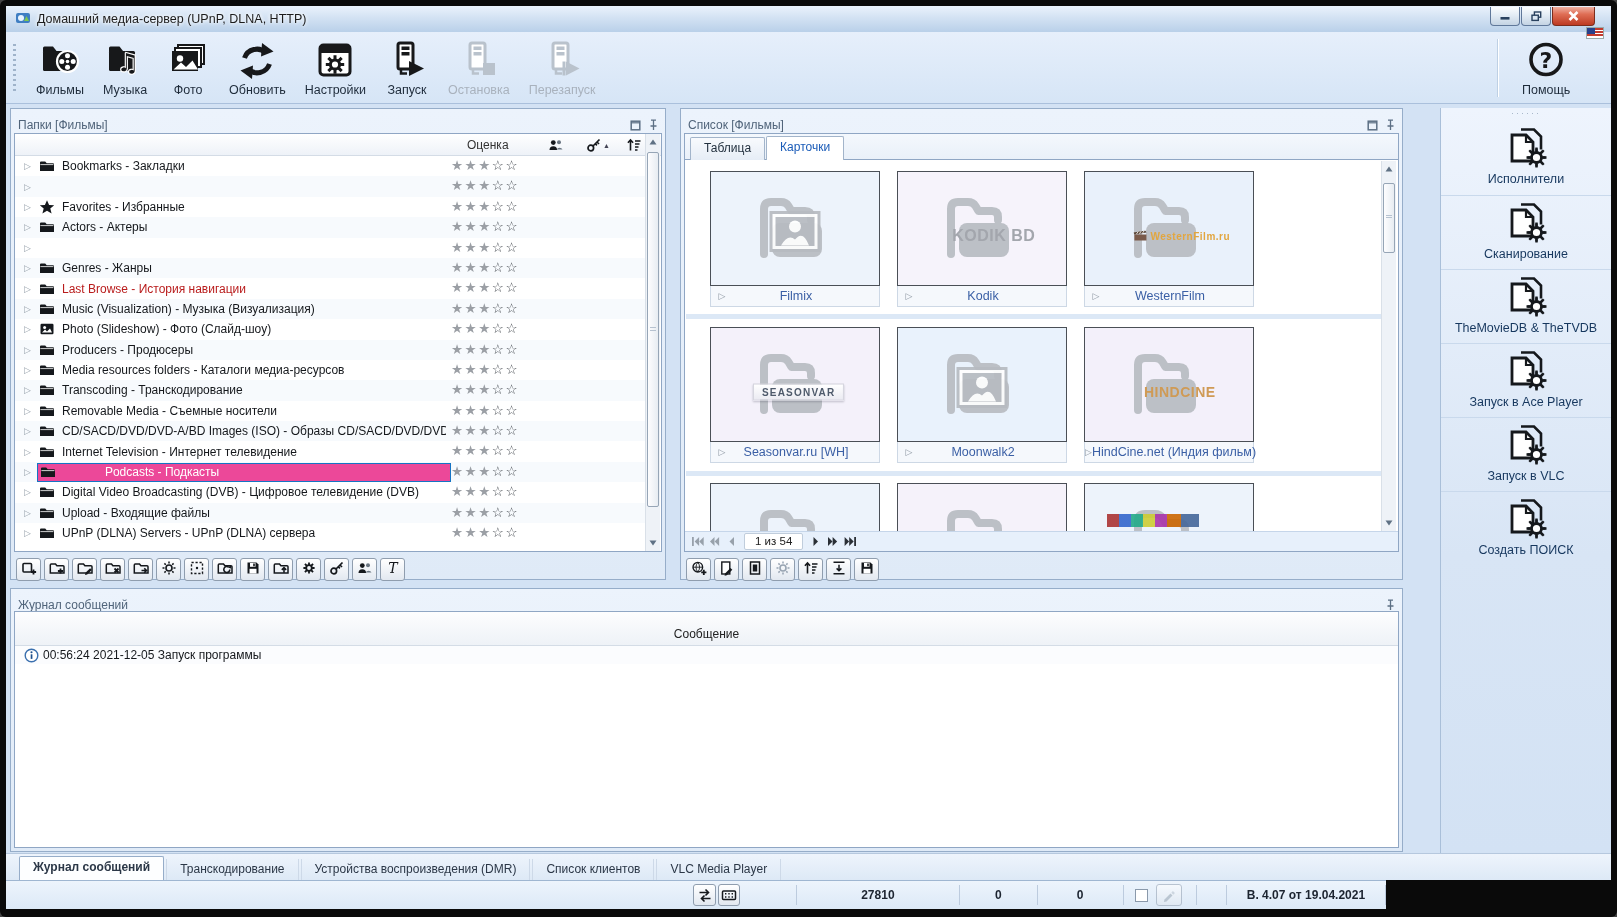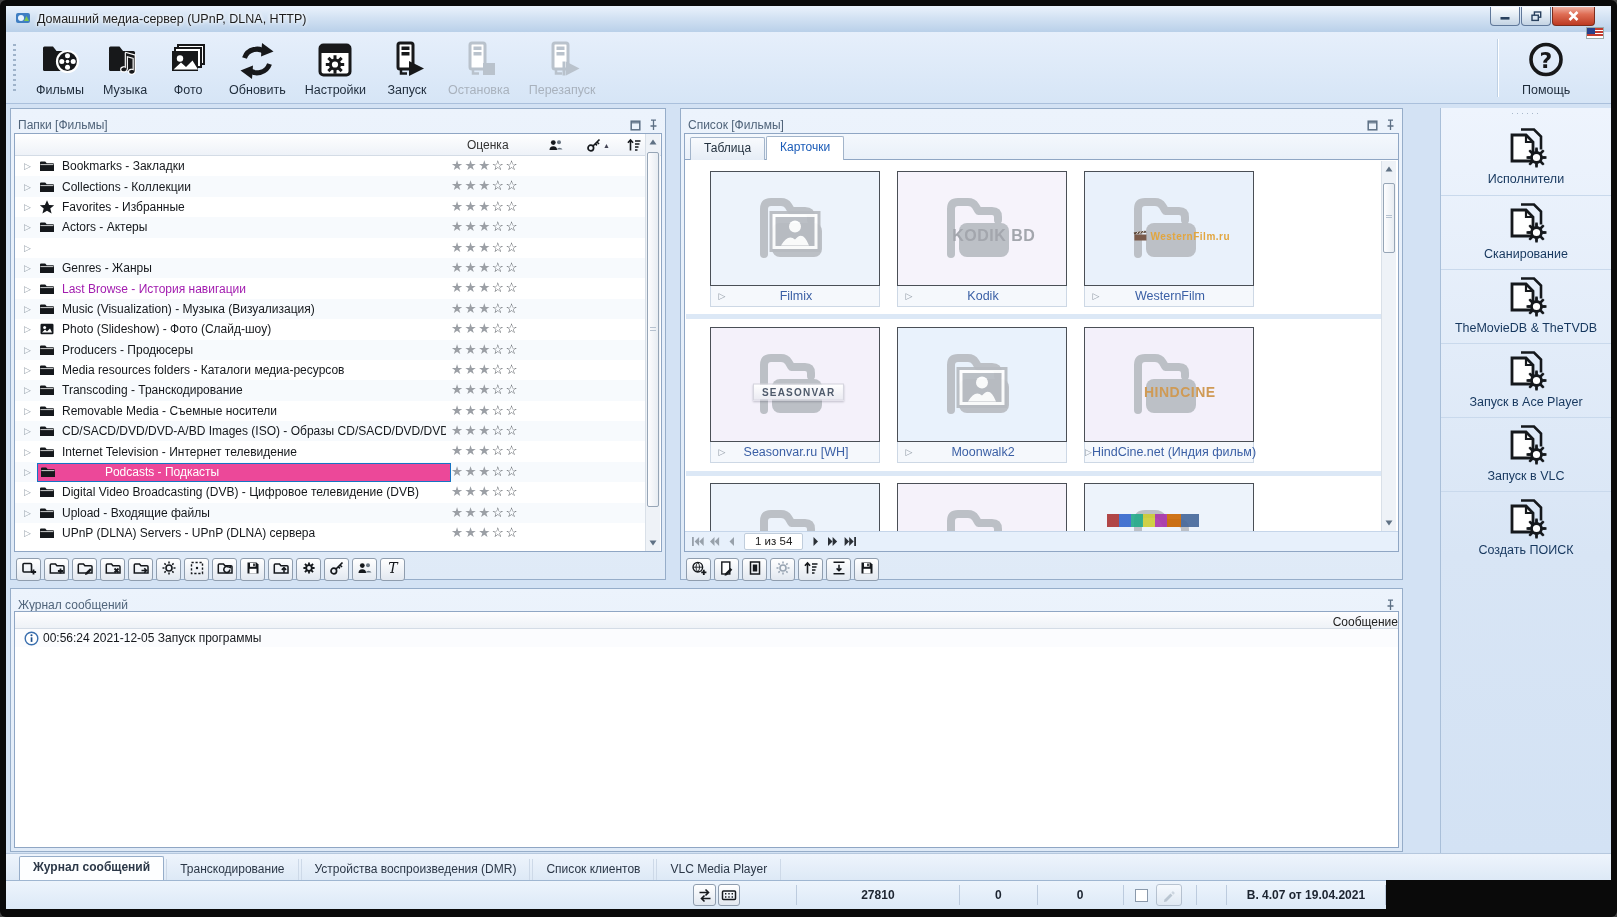--- a/index.html
+++ b/index.html
@@ -43,21 +43,21 @@
   .list-hdr .hdr-rating{position:absolute;left:452px;top:4px;color:#333;}
   .hdr-ic{position:absolute;top:3px;display:inline-flex;align-items:center;}
   .mini-arrow{font-size:7px;color:#445;margin-left:1px;}
   #folder-rows{position:absolute;left:0;top:22px;width:631px;height:388px;overflow:hidden;}
   .trow{position:relative;height:20.4px;display:flex;align-items:center;padding-left:3px;}
   .trow:nth-child(even){background:#f7fafd;}
   .trow .tw{width:19px;text-align:center;color:#98a2ac;font-size:9px;}
   .selreg{display:flex;align-items:center;width:414px;height:19px;padding-left:2px;}
   .selreg .fico{width:21px;display:inline-flex;}
   .selreg .lbl{width:386px;white-space:nowrap;overflow:hidden;padding-left:2px;}
-  .selreg .lbl.dis{color:#a21caf;}
+  .selreg .lbl.dis{color:#b91c1c;}
   .selreg.sel{background:#ec4899;border:1px solid #1574c4;gap:44px;}
   .selreg.sel .lbl{color:#fff;}
   .stars{position:absolute;left:436px;top:1px;font-size:13.5px;letter-spacing:1.5px;}
   .stars .f{color:#9b9fa5;}
   .stars .e{color:#4d5258;}
   
   .vscroll{position:absolute;right:1px;width:15px;background:#eef2f7;border-left:1px solid #d9e0e8;}
   .vs-btn{position:absolute;left:0;width:14px;height:14px;display:flex;align-items:center;justify-content:center;}
   .vs-thumb{position:absolute;left:1px;width:12px;border:1px solid #96a5b6;border-radius:2px;
     background:linear-gradient(90deg,#fdfdfe,#e7ecf2);}
@@ -96,22 +96,22 @@
   
   #sidebar{left:1440px;top:108px;width:171px;height:745px;border-left:1px solid #a9bfd9;
     background:linear-gradient(#eef4fd,#d8e5f5 60%,#d3e2f4);}
   .dots{height:13px;text-align:center;color:#9fb0c4;font-size:9px;letter-spacing:2px;}
   .side-item{height:74px;text-align:center;padding-top:3px;}
   .side-item + .side-item{border-top:1px solid #c9d9ec;}
   .side-lbl{margin-top:1px;color:#16375e;font-size:12.5px;white-space:nowrap;}
   
   #log-panel{left:10px;top:588px;width:1393px;height:264px;}
   #log-box{left:3px;top:22px;width:1385px;height:237px;}
-  .col-hdr{height:17px;background:linear-gradient(#fdfdfe,#eef2f7);border-bottom:1px solid #d4dce6;
-    text-align:right;color:#222;padding-top:3px;}
+  .col-hdr{height:34px;background:linear-gradient(#fdfdfe,#eef2f7);border-bottom:1px solid #d4dce6;
+    text-align:center;color:#222;padding-top:15px;}
   .log-row{height:18px;display:flex;align-items:center;padding-left:4px;background:#fbfcfe;}
   .log-row .li{width:24px;display:inline-flex;justify-content:center;}
   
   .bottom-tabs{position:absolute;left:6px;top:853px;width:1605px;height:27px;
     background:linear-gradient(#eef4fc,#dde9f6);border-top:1px solid #b6c8de;display:flex;align-items:flex-end;padding-left:13px;}
   .btab{height:21px;padding:3px 13px 0;color:#2b3747;border-left:1px solid #cdd9e8;border-right:1px solid #cdd9e8;margin-right:2px;}
   .btab.active{background:#fdfeff;border:1px solid #96adc9;border-bottom:none;font-weight:bold;height:24px;border-radius:2px 2px 0 0;}
   
   .statusbar{position:absolute;left:6px;top:880px;width:1380px;height:29px;
     background:linear-gradient(#edf4fc,#dce9f7);border-top:1px solid #9fb6d1;display:flex;align-items:center;font-weight:bold;}
@@ -325,29 +325,20 @@
                   <path d="M1 13 V4.4 q0-1 1-1 h4.2 l1.5 1.9 h6.3 q1 0 1 1 V13 z" fill="#15181c"></path>
                   <path d="M1.4 6.6 h13" stroke="#fff" stroke-width="0.8"></path>
                 </svg>
               </span>
    <span class="lbl ">Bookmarks - Закладки</span>
             </span>
   <span class="stars"><span class="f">★★★</span><span class="e">☆☆</span></span>
           </div>
           <div class="trow">
   <span class="tw">▷</span>
-  <span class="selreg ">
-   <span class="fico">
-                <svg width="16" height="16" viewBox="0 0 16 16" xmlns="http://www.w3.org/2000/svg">
-                  <path d="M1 13 V4.4 q0-1 1-1 h4.2 l1.5 1.9 h6.3 q1 0 1 1 V13 z" fill="#15181c"></path>
-                  <path d="M1.4 6.6 h13" stroke="#fff" stroke-width="0.8"></path>
-                </svg>
-              </span>
-   <span class="lbl ">Collections - Коллекции</span>
-            </span>
   <span class="stars"><span class="f">★★★</span><span class="e">☆☆</span></span>
           </div>
           <div class="trow">
   <span class="tw">▷</span>
   <span class="selreg ">
    <span class="fico">
                 <svg width="16" height="16" viewBox="0 0 16 16" xmlns="http://www.w3.org/2000/svg">
                   <polygon points="8,1.2 10.1,5.9 15.2,6.2 11.3,9.5 12.6,14.5 8,11.7 3.4,14.5 4.7,9.5 0.8,6.2 5.9,5.9" fill="#15181c"></polygon>
                 </svg>
               </span>

